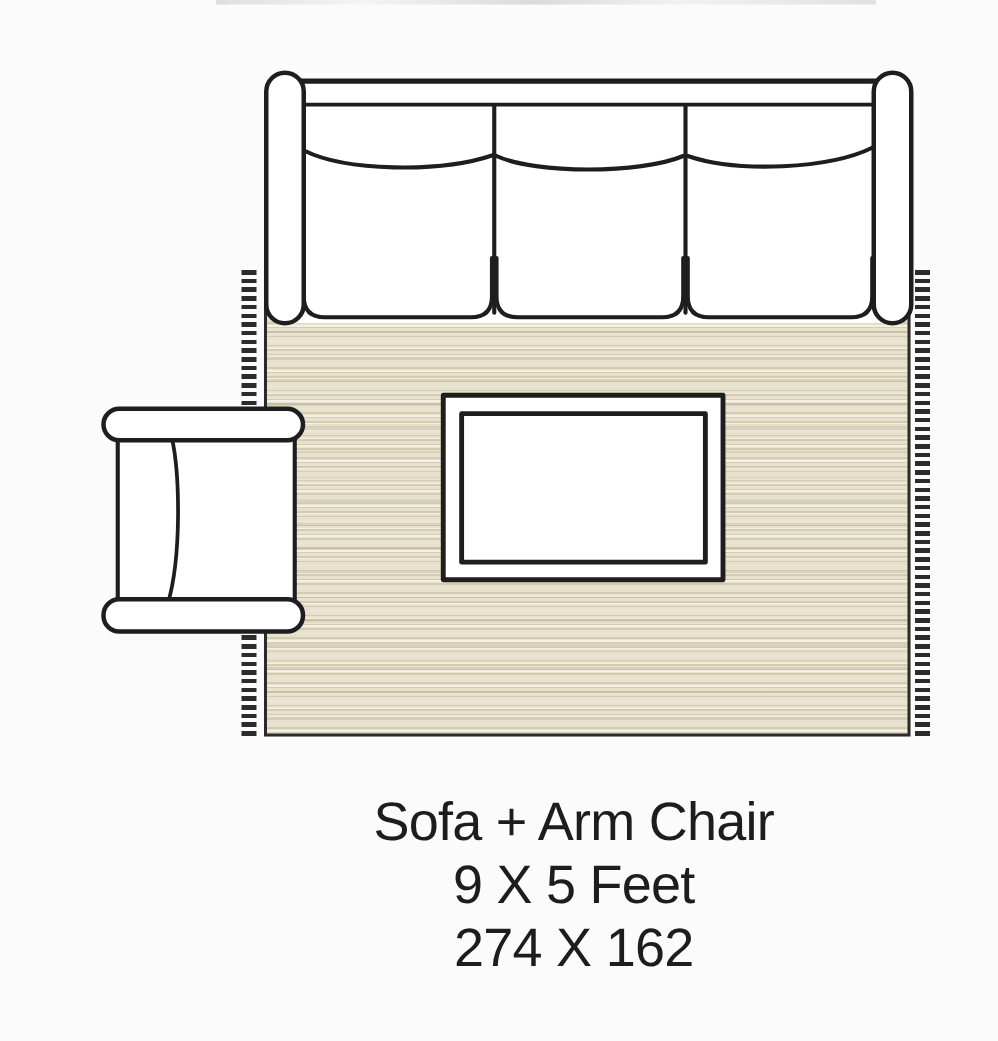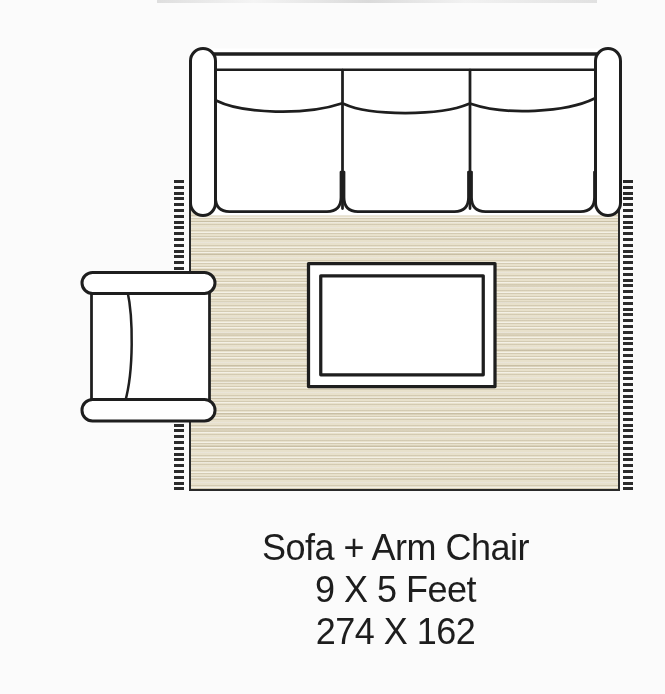--- a/index.html
+++ b/index.html
@@ -3,21 +3,21 @@
 <meta charset="utf-8">
 <style>
   html,body{margin:0;padding:0;}
   body{
     width:665px;height:694px;
     background:#fbfbfb;
     font-family:"Liberation Sans", sans-serif;
     overflow:hidden;
     position:relative;
   }
-  .stage{position:absolute;left:17px;top:0;width:585px;height:694px;}
+  .stage{position:absolute;left:4px;top:0;width:585px;height:694px;}
 
   
   .top-smudge{
     position:absolute;left:140px;top:0;width:440px;height:3px;
     background:linear-gradient(90deg,
       rgba(120,120,120,.22), rgba(120,120,120,.05) 22%,
       rgba(120,120,120,.25) 48%, rgba(120,120,120,.07) 70%,
       rgba(120,120,120,.2) 100%);
   }
 

